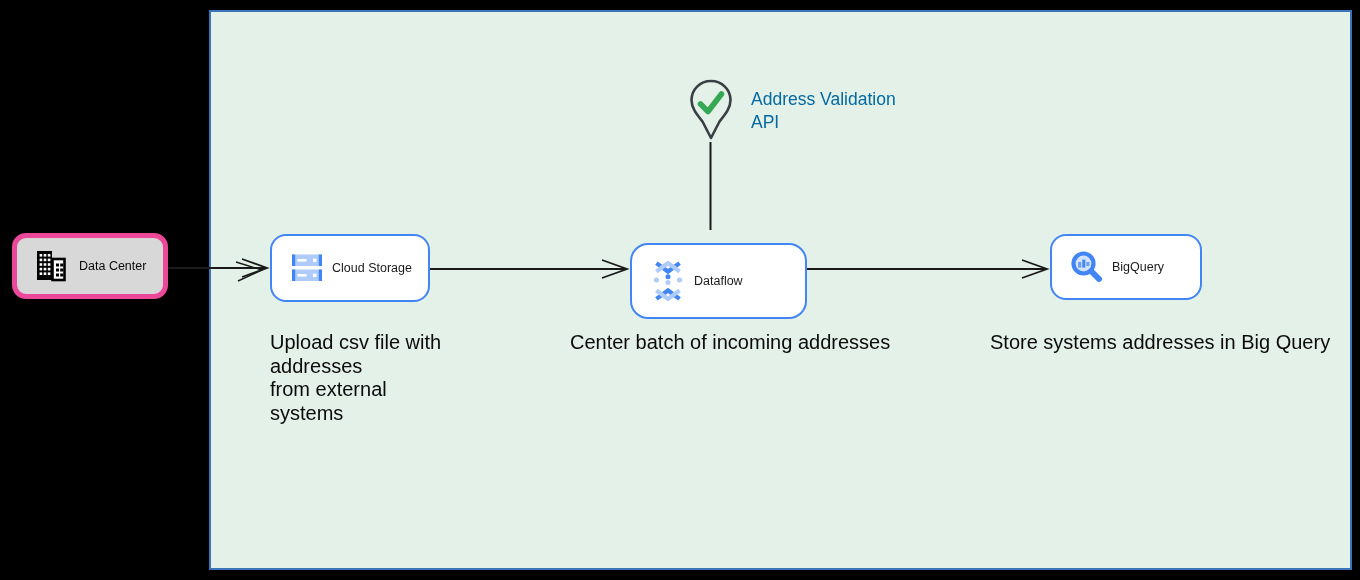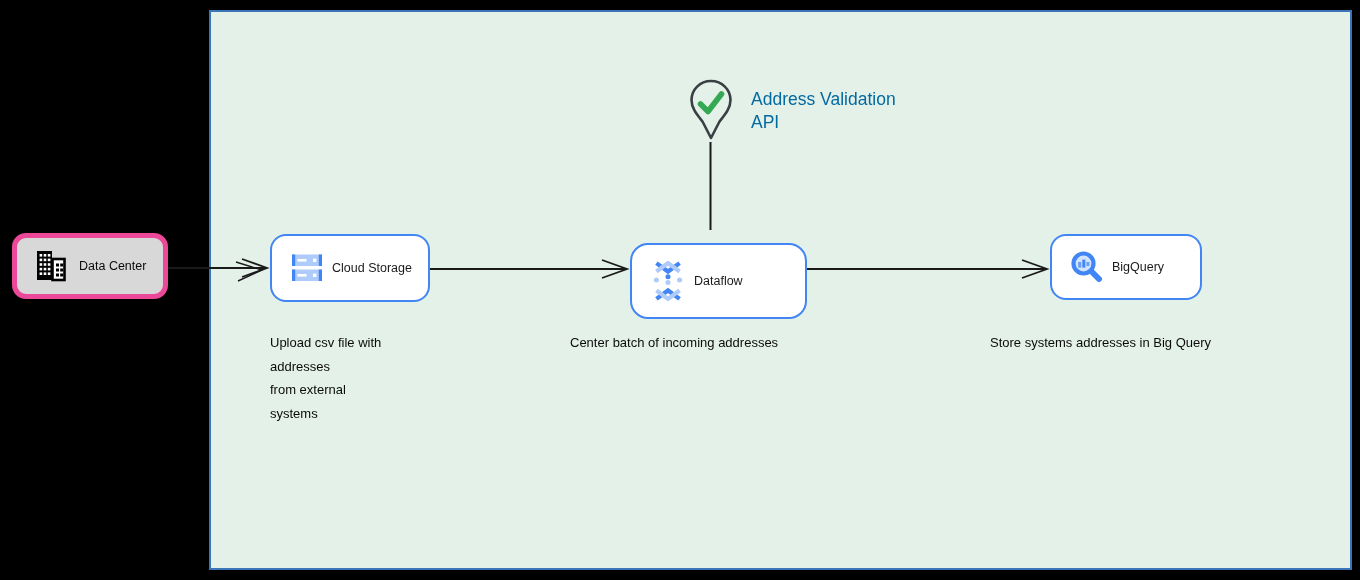--- a/index.html
+++ b/index.html
@@ -29,21 +29,21 @@
   #node-dataflow{left:630px;top:231px;width:177px;height:76px;border-radius:18px;margin-top:12px;}
   #node-bigquery{left:1050px;top:234px;width:152px;height:66px;}
   
   .api-pin{position:absolute;left:688px;top:79px;width:46px;height:62px;}
   .api-label{
     position:absolute;left:751px;top:88px;font-size:17.5px;line-height:23px;
     color:#0369a1;white-space:pre-line;
   }
   
   .caption{
-    position:absolute;top:331px;font-size:13px;line-height:23.5px;color:#0b0b0b;
+    position:absolute;top:331px;font-size:20px;line-height:23.5px;color:#0b0b0b;
     white-space:pre-line;
   }
   #cap-upload{left:270px;width:220px;}
   #cap-process{left:570px;width:360px;}
   #cap-store{left:990px;width:350px;}
   
   .overlay{position:absolute;left:0;top:0;width:1360px;height:580px;pointer-events:none;}
   .icon{flex:0 0 auto;display:block;}
 </style>
 </head>

